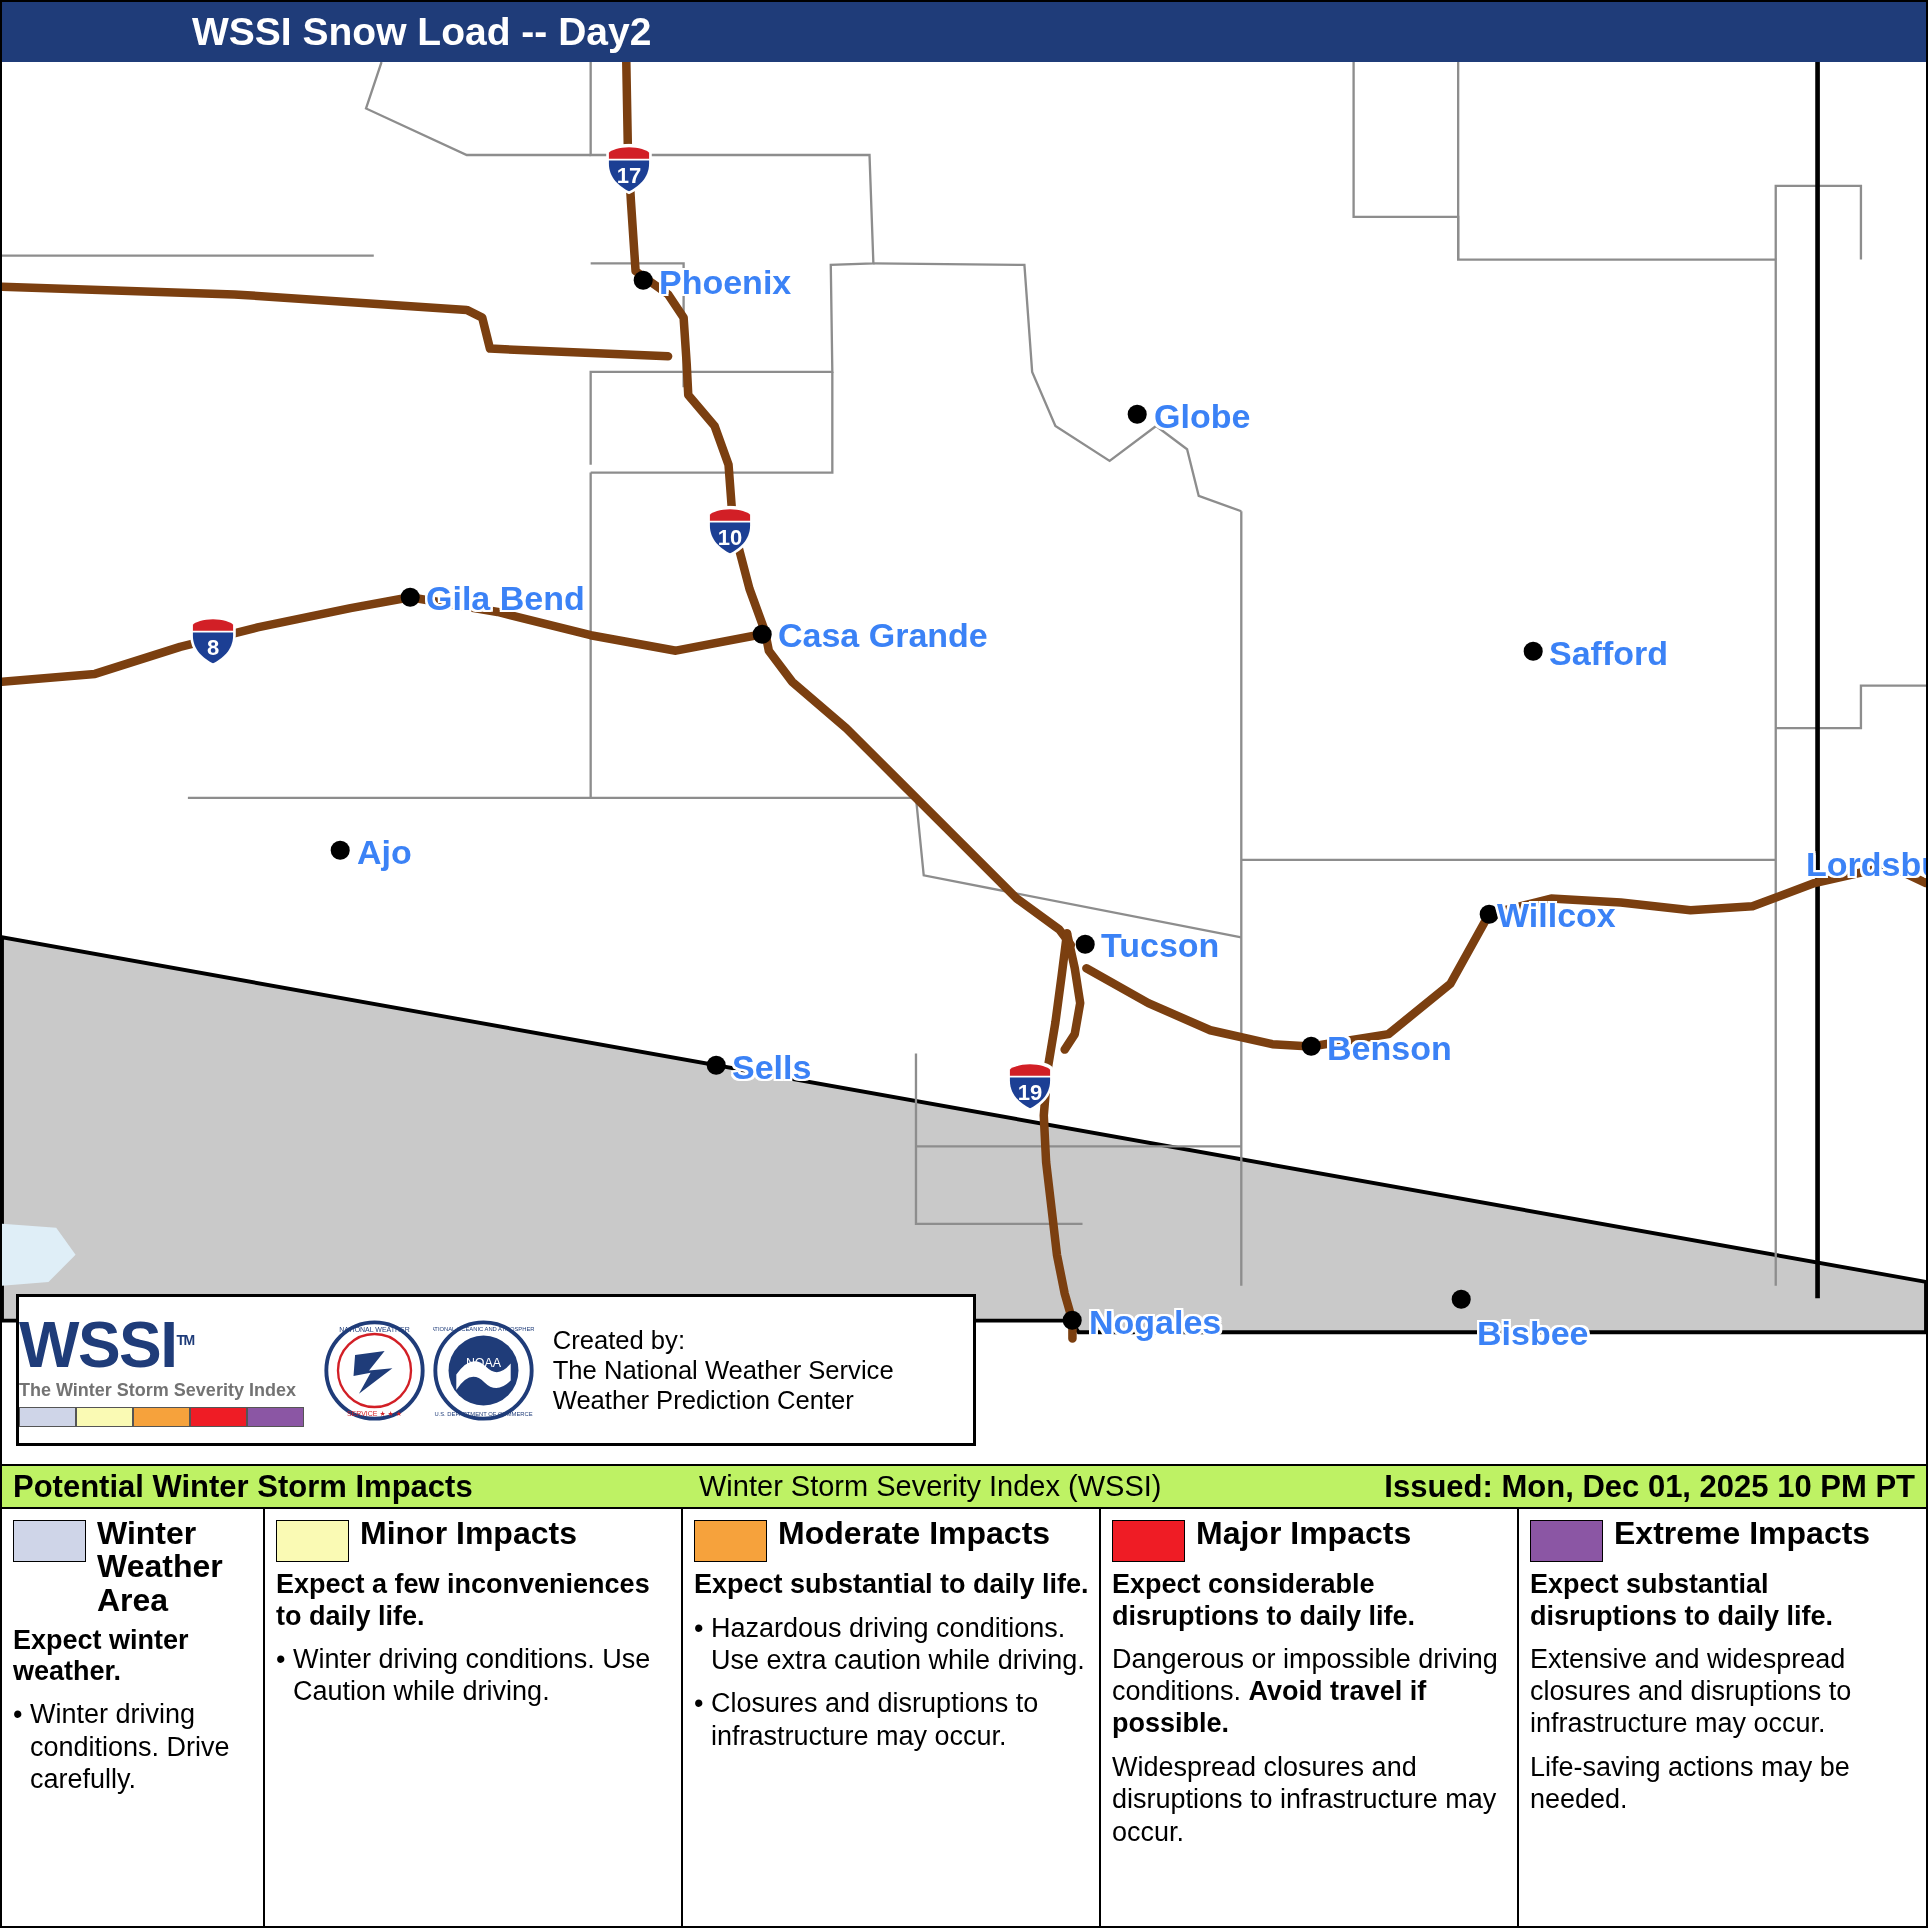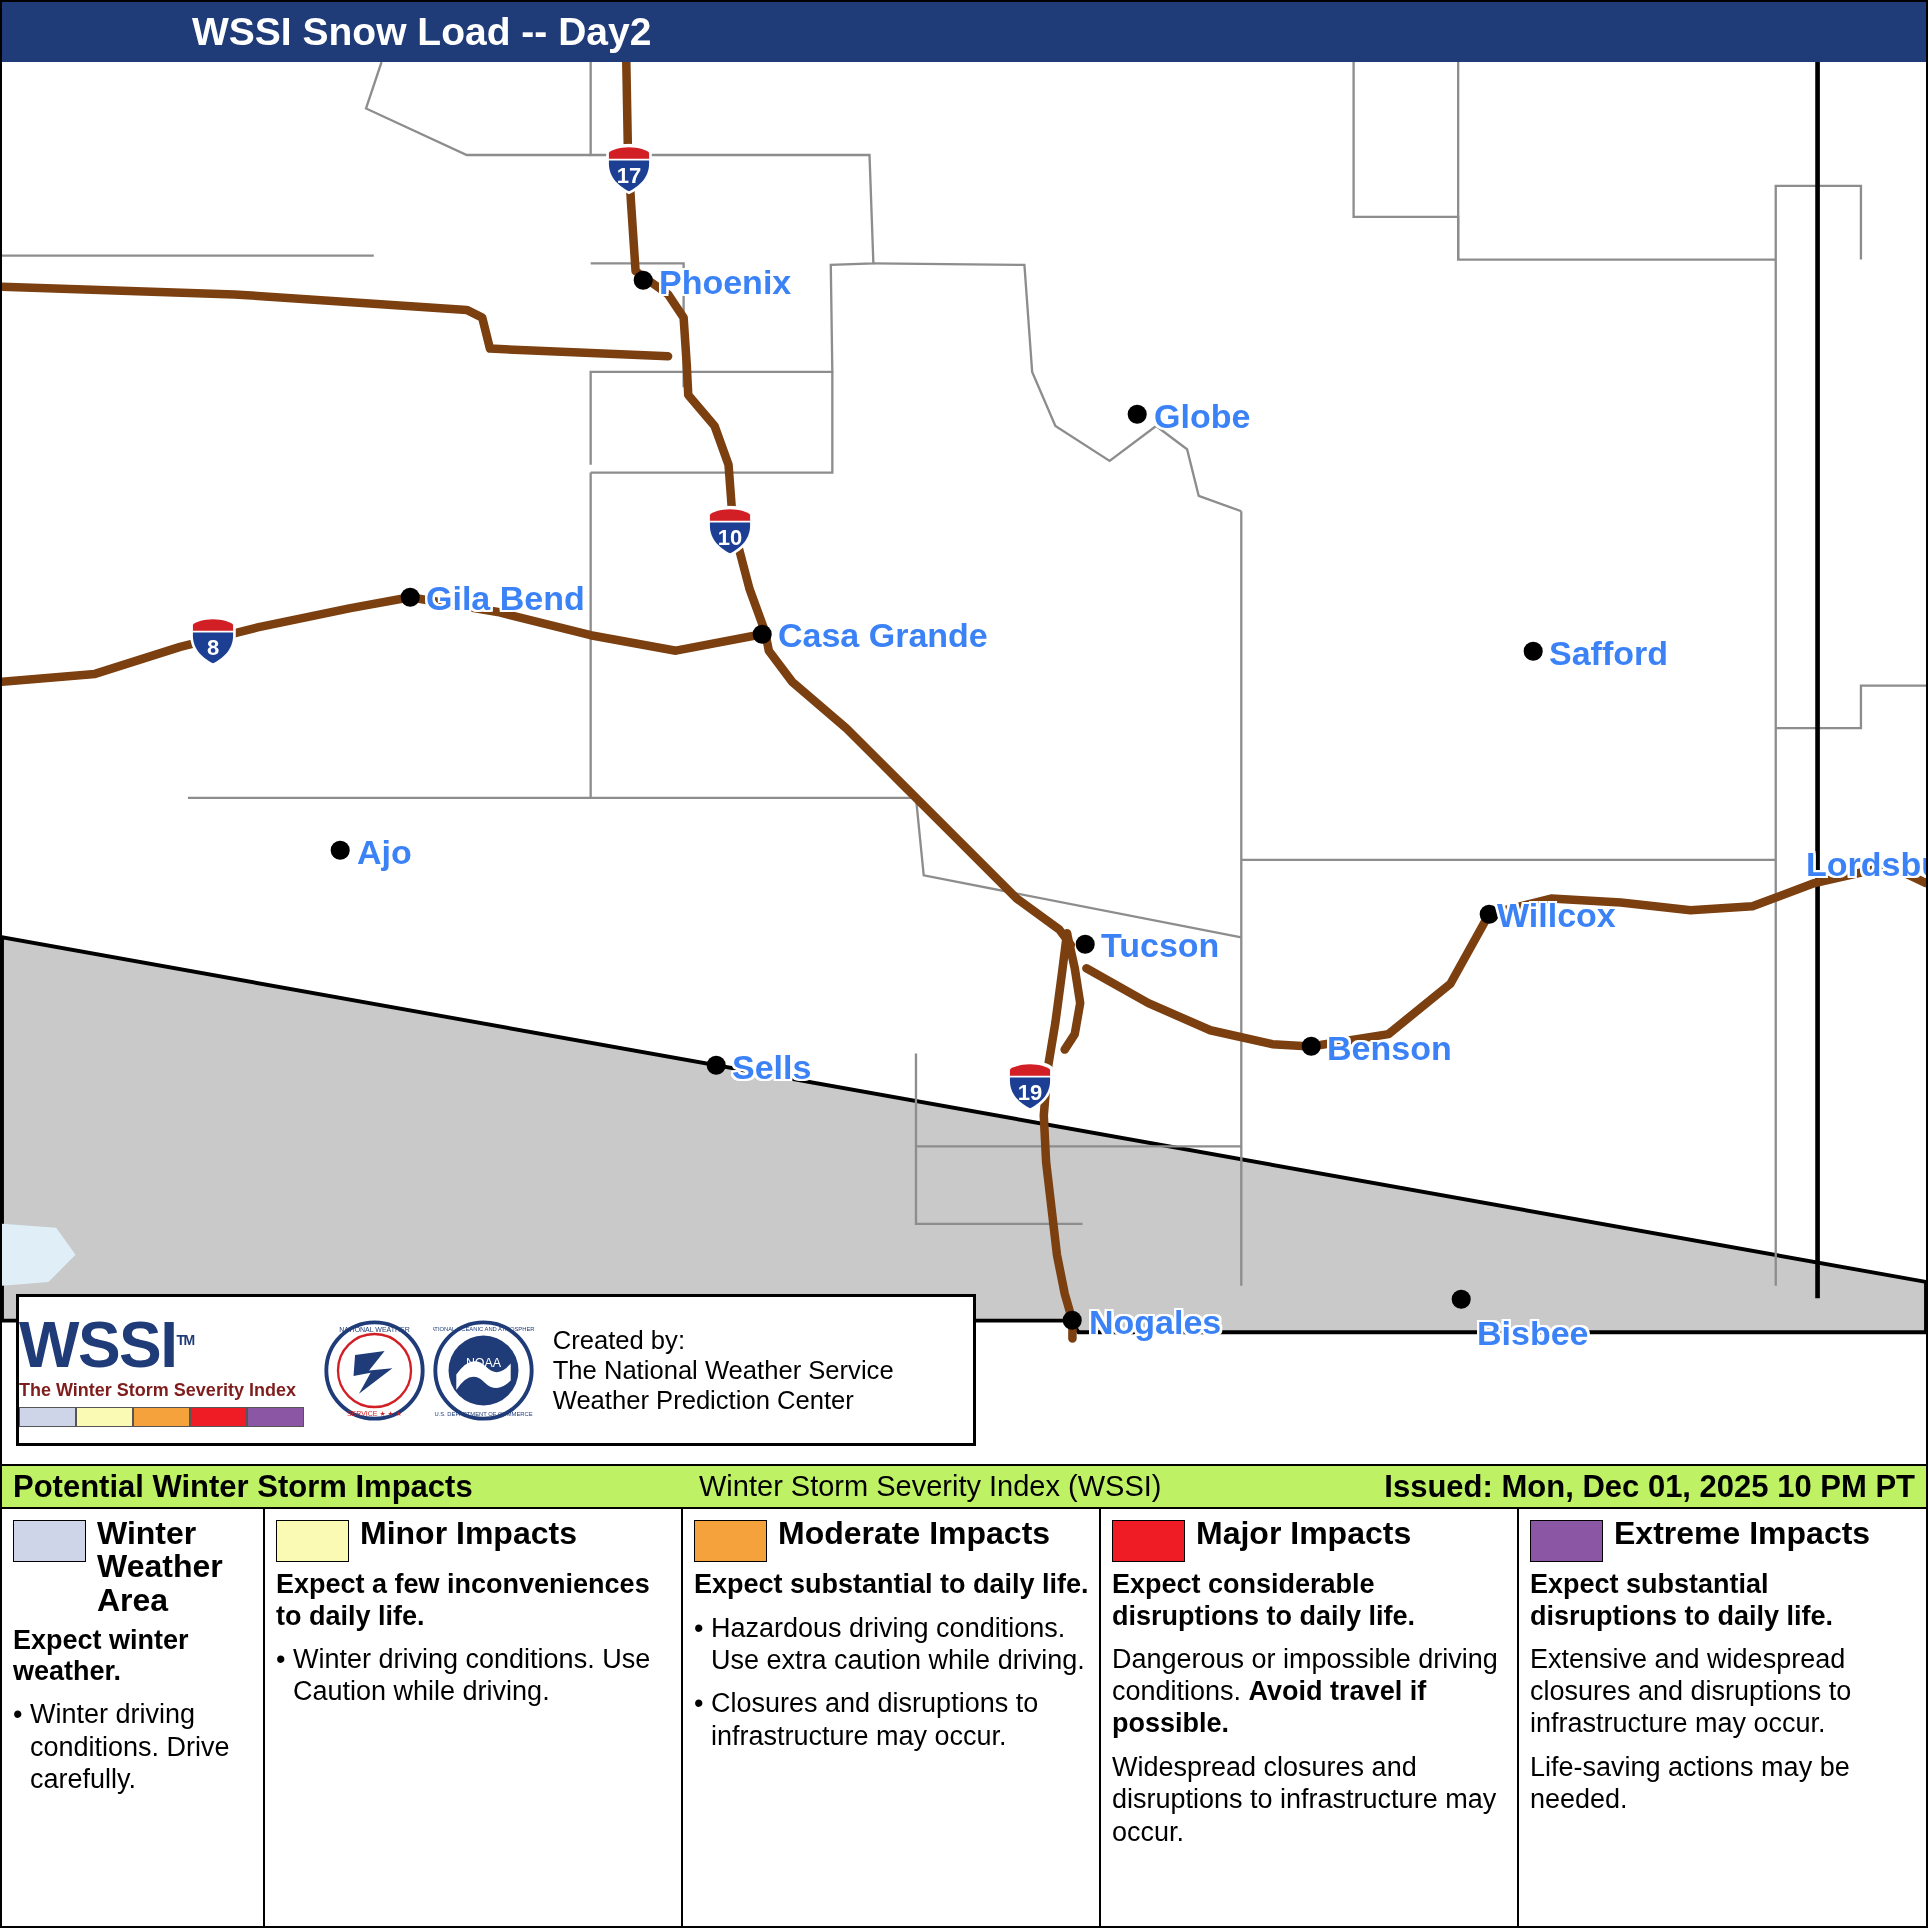--- a/index.html
+++ b/index.html
@@ -116,21 +116,21 @@
     font-weight: bold;
     color: #1f3c79;
     letter-spacing: -1.5px;
     line-height: 1;
     font-family: "Liberation Sans", sans-serif;
   }
   #wssi-tm { font-size: 14px; vertical-align: super; }
   #wssi-sub {
     font-size: 18px;
     font-weight: bold;
-    color: #7f1d1d;
+    color: #737373;
     margin-top: 3.1px;
   }
   #wssi-swatches {
     display: flex;
     margin-top: 6.2px;
     width: 285px;
     height: 20px;
   }
   #wssi-swatches div { flex: 1; border: 0.8px solid #555; box-sizing: border-box; }
 

